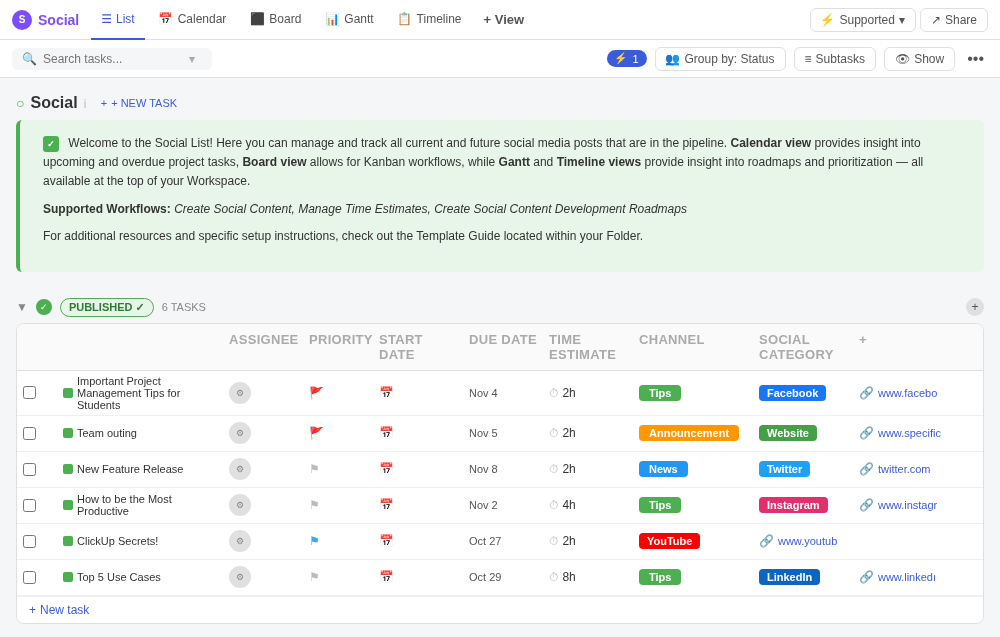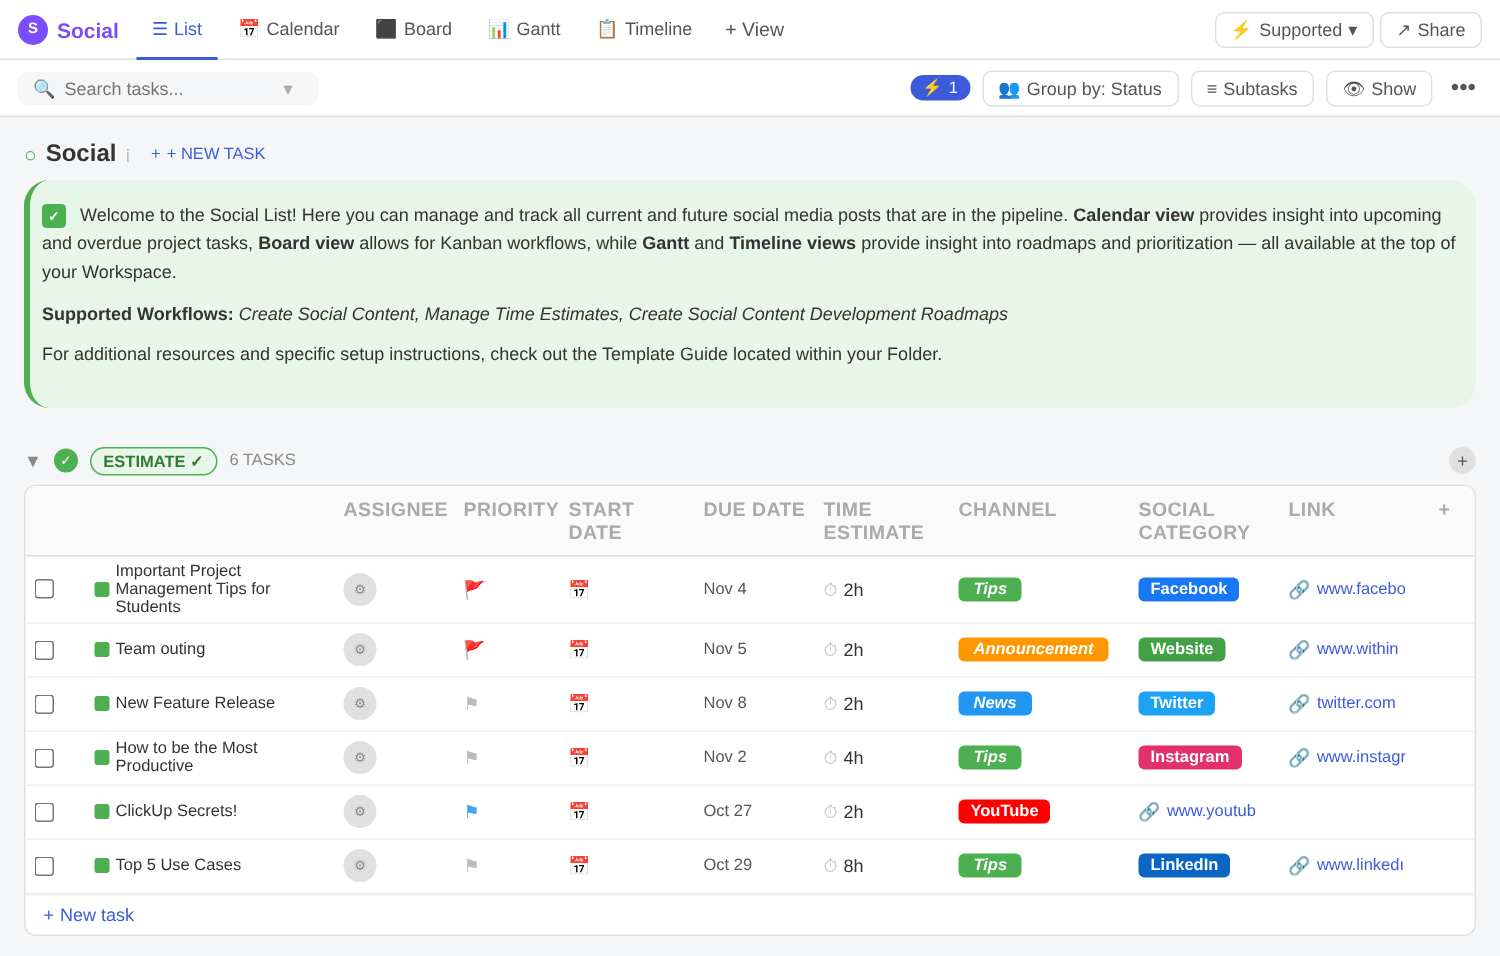--- a/index.html
+++ b/index.html
@@ -6,42 +6,42 @@
     body { font-family: -apple-system, BlinkMacSystemFont, 'Segoe UI', sans-serif; font-size: 12px; background: #f5f6f8; color: #333; overflow-x: hidden; }
 
     
     .top-nav { display: flex; align-items: center; background: #fff; border-bottom: 1px solid #e0e0e0; padding: 0 12px; height: 40px; gap: 4px; }
     .nav-logo { display: flex; align-items: center; gap: 6px; font-weight: 700; font-size: 14px; color: #7c4dff; margin-right: 8px; }
     .nav-logo-circle { width: 20px; height: 20px; background: #7c4dff; border-radius: 50%; display: flex; align-items: center; justify-content: center; color: white; font-size: 10px; font-weight: 900; }
     .nav-tab { display: flex; align-items: center; gap: 4px; padding: 0 10px; height: 40px; cursor: pointer; font-size: 12px; color: #555; border-bottom: 2px solid transparent; }
     .nav-tab.active { color: #3b5bdb; border-bottom: 2px solid #3b5bdb; }
     .nav-spacer { flex: 1; }
     .nav-btn { display: flex; align-items: center; gap: 4px; padding: 4px 10px; border-radius: 6px; cursor: pointer; font-size: 12px; color: #555; border: 1px solid #e0e0e0; background: #fff; }
-    .nav-add { font-size: 13px; color: #555; display: flex; gap: 3px; cursor: pointer; padding: 0 8px; }
+    .nav-add { font-size: 13px; color: #555; display: flex; gap: 3px; cursor: pointer; padding: 0 8px; font-weight: bold; }
 
     
     .toolbar { display: flex; align-items: center; background: #fff; border-bottom: 1px solid #e0e0e0; padding: 0 12px; height: 38px; gap: 8px; }
     .search-box { display: flex; align-items: center; gap: 6px; background: #f5f6f8; border-radius: 6px; padding: 4px 10px; flex: 0 0 200px; }
     .search-box input { border: none; background: transparent; font-size: 12px; outline: none; width: 140px; color: #555; }
     .toolbar-spacer { flex: 1; }
     .filter-badge { display: flex; align-items: center; gap: 4px; background: #3b5bdb; color: white; border-radius: 10px; padding: 2px 8px; font-size: 11px; }
     .toolbar-chip { display: flex; align-items: center; gap: 4px; padding: 4px 10px; border-radius: 6px; cursor: pointer; font-size: 12px; color: #555; border: 1px solid #e0e0e0; background: #fff; }
     .toolbar-more { font-size: 16px; color: #555; cursor: pointer; padding: 0 4px; }
 
     
     .main { padding: 16px; background: #f5f6f8; min-height: 600px; }
 
     
     .section-header { display: flex; align-items: center; gap: 8px; margin-bottom: 8px; }
     .section-title-area { display: flex; align-items: center; gap: 6px; }
     .page-title { font-size: 16px; font-weight: 700; color: #333; }
     .new-task-btn { display: flex; align-items: center; gap: 4px; font-size: 11px; color: #3b5bdb; cursor: pointer; padding: 2px 6px; border-radius: 4px; }
 
     
-    .info-box { background: #e8f5e9; border-left: 4px solid #4caf50; border-radius: 17px; padding: 14px 8px; margin-bottom: 20px; }
+    .info-box { background: #e8f5e9; border-left: 4px solid #4caf50; border-radius: 6px; padding: 14px 23px; margin-bottom: 20px; }
     .info-box p { font-size: 12px; line-height: 1.6; color: #333; margin-bottom: 6px; }
     .info-box p:last-child { margin-bottom: 12px; }
     .info-box strong { font-weight: 700; }
     .info-box em { font-style: italic; }
     .info-icon { display: inline-block; width: 16px; height: 16px; background: #4caf50; border-radius: 3px; color: white; font-size: 9px; font-weight: 900; text-align: center; line-height: 16px; margin-right: 6px; }
 
     
     .group-section { margin-bottom: 24px; }
     .group-header { display: flex; align-items: center; gap: 8px; padding: 6px 0; cursor: pointer; }
     .group-badge { padding: 2px 8px; border-radius: 10px; font-size: 11px; font-weight: 700; }
@@ -55,21 +55,21 @@
     .task-table { background: #fff; border-radius: 8px; border: 1px solid #e0e0e0; overflow: hidden; }
     .table-header { display: grid; grid-template-columns: 40px 1fr 80px 70px 90px 80px 90px 120px 100px 100px 30px; background: #fafafa; border-bottom: 1px solid #e0e0e0; padding: 4px 0; }
     .th { font-size: 13px; font-weight: 600; color: #aaa; text-transform: uppercase; padding: 4px 6px; letter-spacing: 0.3px; }
     .table-row { display: grid; grid-template-columns: 40px 1fr 80px 70px 90px 80px 90px 120px 100px 100px 30px; border-bottom: 1px solid #f0f0f0; align-items: center; min-height: 36px; }
     .table-row:last-child { border-bottom: none; }
     .td { padding: 4px 6px; font-size: 12px; color: #333; display: flex; align-items: center; gap: 4px; }
     .task-color-dot { width: 10px; height: 10px; background: #4caf50; border-radius: 2px; flex-shrink: 0; }
     .task-name { font-size: 11px; color: #333; }
     .avatar-placeholder { width: 22px; height: 22px; border-radius: 50%; background: #e0e0e0; display: flex; align-items: center; justify-content: center; font-size: 9px; color: #888; }
     .date-text { font-size: 11px; color: #555; }
-    .social-badge { padding: 2px 10px; border-radius: 4px; font-size: 11px; font-weight: 600; color: white; text-align: center; font-style: italic; }
+    .social-badge { padding: 2px 10px; border-radius: 4px; font-size: 11px; font-weight: 600; color: white; text-align: center; }
     .badge-tips { background: #4caf50; }
     .badge-announcement { background: #ff9800; }
     .badge-news { background: #2196f3; }
     .badge-tutorial { background: #ff5722; }
     .channel-badge { padding: 2px 8px; border-radius: 4px; font-size: 11px; font-weight: 600; color: white; }
     .ch-facebook { background: #1877f2; }
     .ch-website { background: #43a047; }
     .ch-twitter { background: #1da1f2; }
     .ch-instagram { background: #e1306c; }
     .ch-youtube { background: #ff0000; }
@@ -172,37 +172,36 @@
     </p>
     <p style="margin-top:8px;">
       For additional resources and specific setup instructions, check out the Template Guide located within your Folder.
     </p>
   </div>
 
   <div class="group-section">
     <div class="group-header">
       <span style="color:#888;">▼</span>
       <span class="check-icon check-published">✓</span>
-      <span class="group-badge badge-published">ESTIMATE ✓</span>
+      <span class="group-badge badge-published">PUBLISHED ✓</span>
       <span class="group-count">6 TASKS</span>
       <div class="group-add">+</div>
     </div>
 
     <div class="task-table">
       <div class="table-header">
         <div class="th"></div>
         <div class="th"></div>
         <div class="th">ASSIGNEE</div>
         <div class="th">PRIORITY</div>
         <div class="th">START DATE</div>
         <div class="th">DUE DATE</div>
         <div class="th">TIME ESTIMATE</div>
         <div class="th">CHANNEL</div>
         <div class="th">SOCIAL CATEGORY</div>
-        <div class="th">LINK</div>
         <div class="th">+</div>
       </div>
 
       <div class="table-row">
         <div class="td">
             <input type="checkbox" style="">
           </div>
         <div class="td">
           <span class="task-color-dot"></span>
           <span class="task-name">Important Project Management Tips for Students</span>
@@ -261,21 +260,21 @@
             <span>2h</span>
           </div>
         <div class="td">
             <span class="social-badge badge-announcement">Announcement</span>
           </div>
         <div class="td">
             <span class="channel-badge ch-website">Website</span>
           </div>
         <div class="td">
             <span style="color:#43a047;">🔗</span>
-            <span class="link-text">www.within</span>
+            <span class="link-text">www.specific</span>
           </div>
         <div class="td"></div>
       </div>
 
       <div class="table-row">
         <div class="td">
             <input type="checkbox" style="">
           </div>
         <div class="td">
           <span class="task-color-dot"></span>

